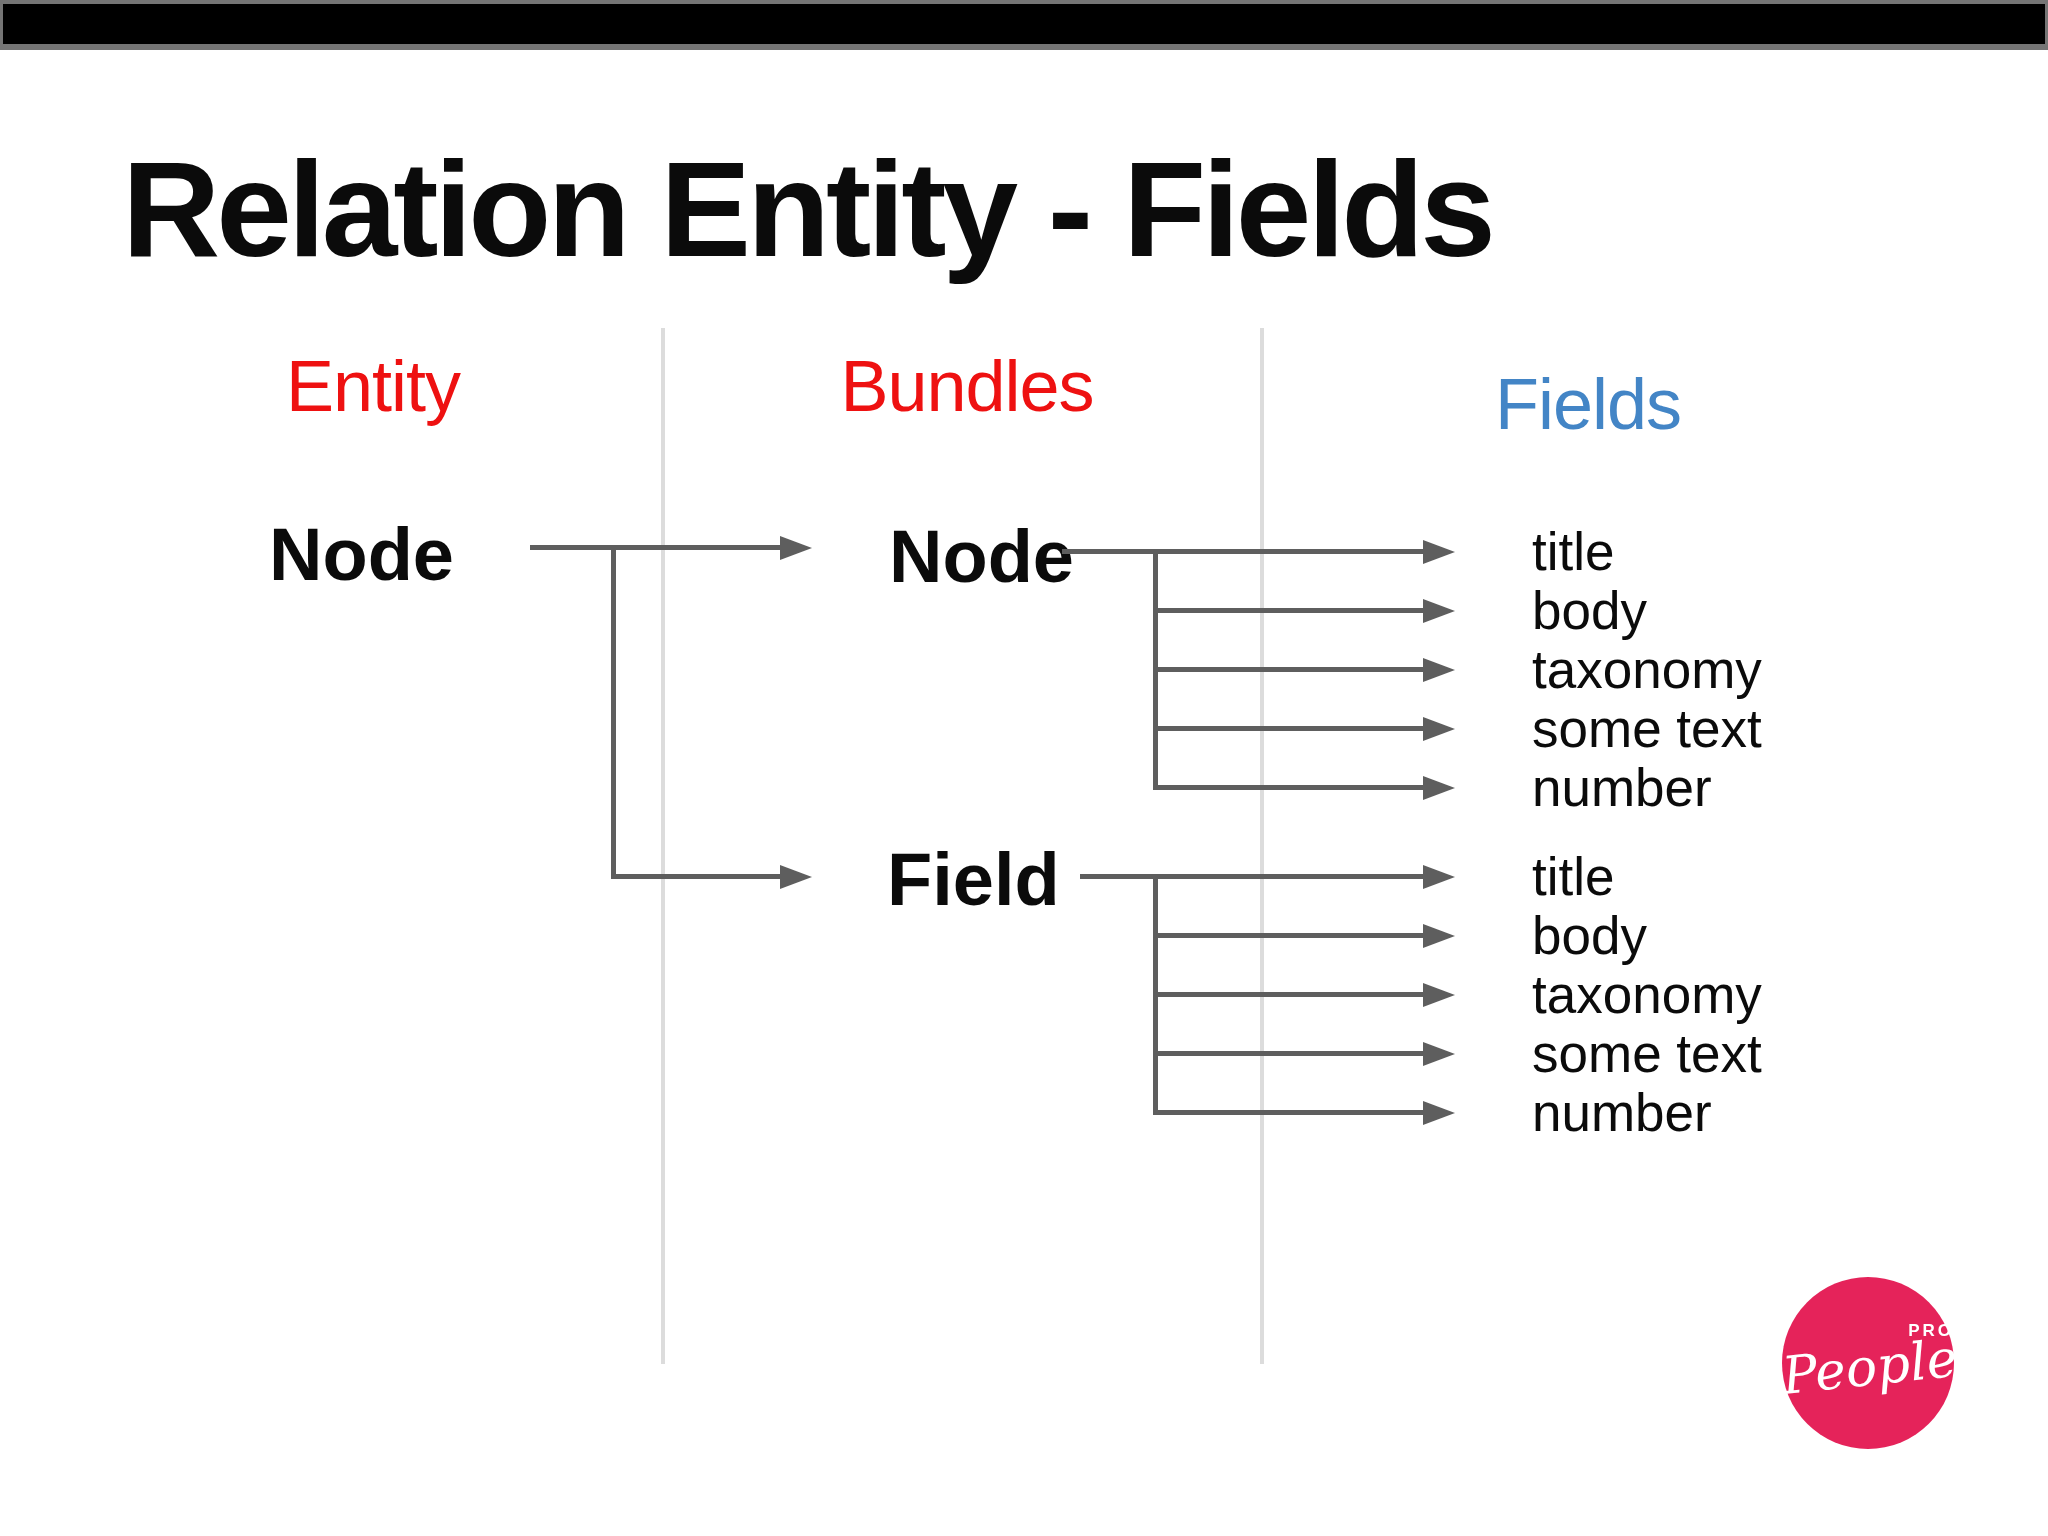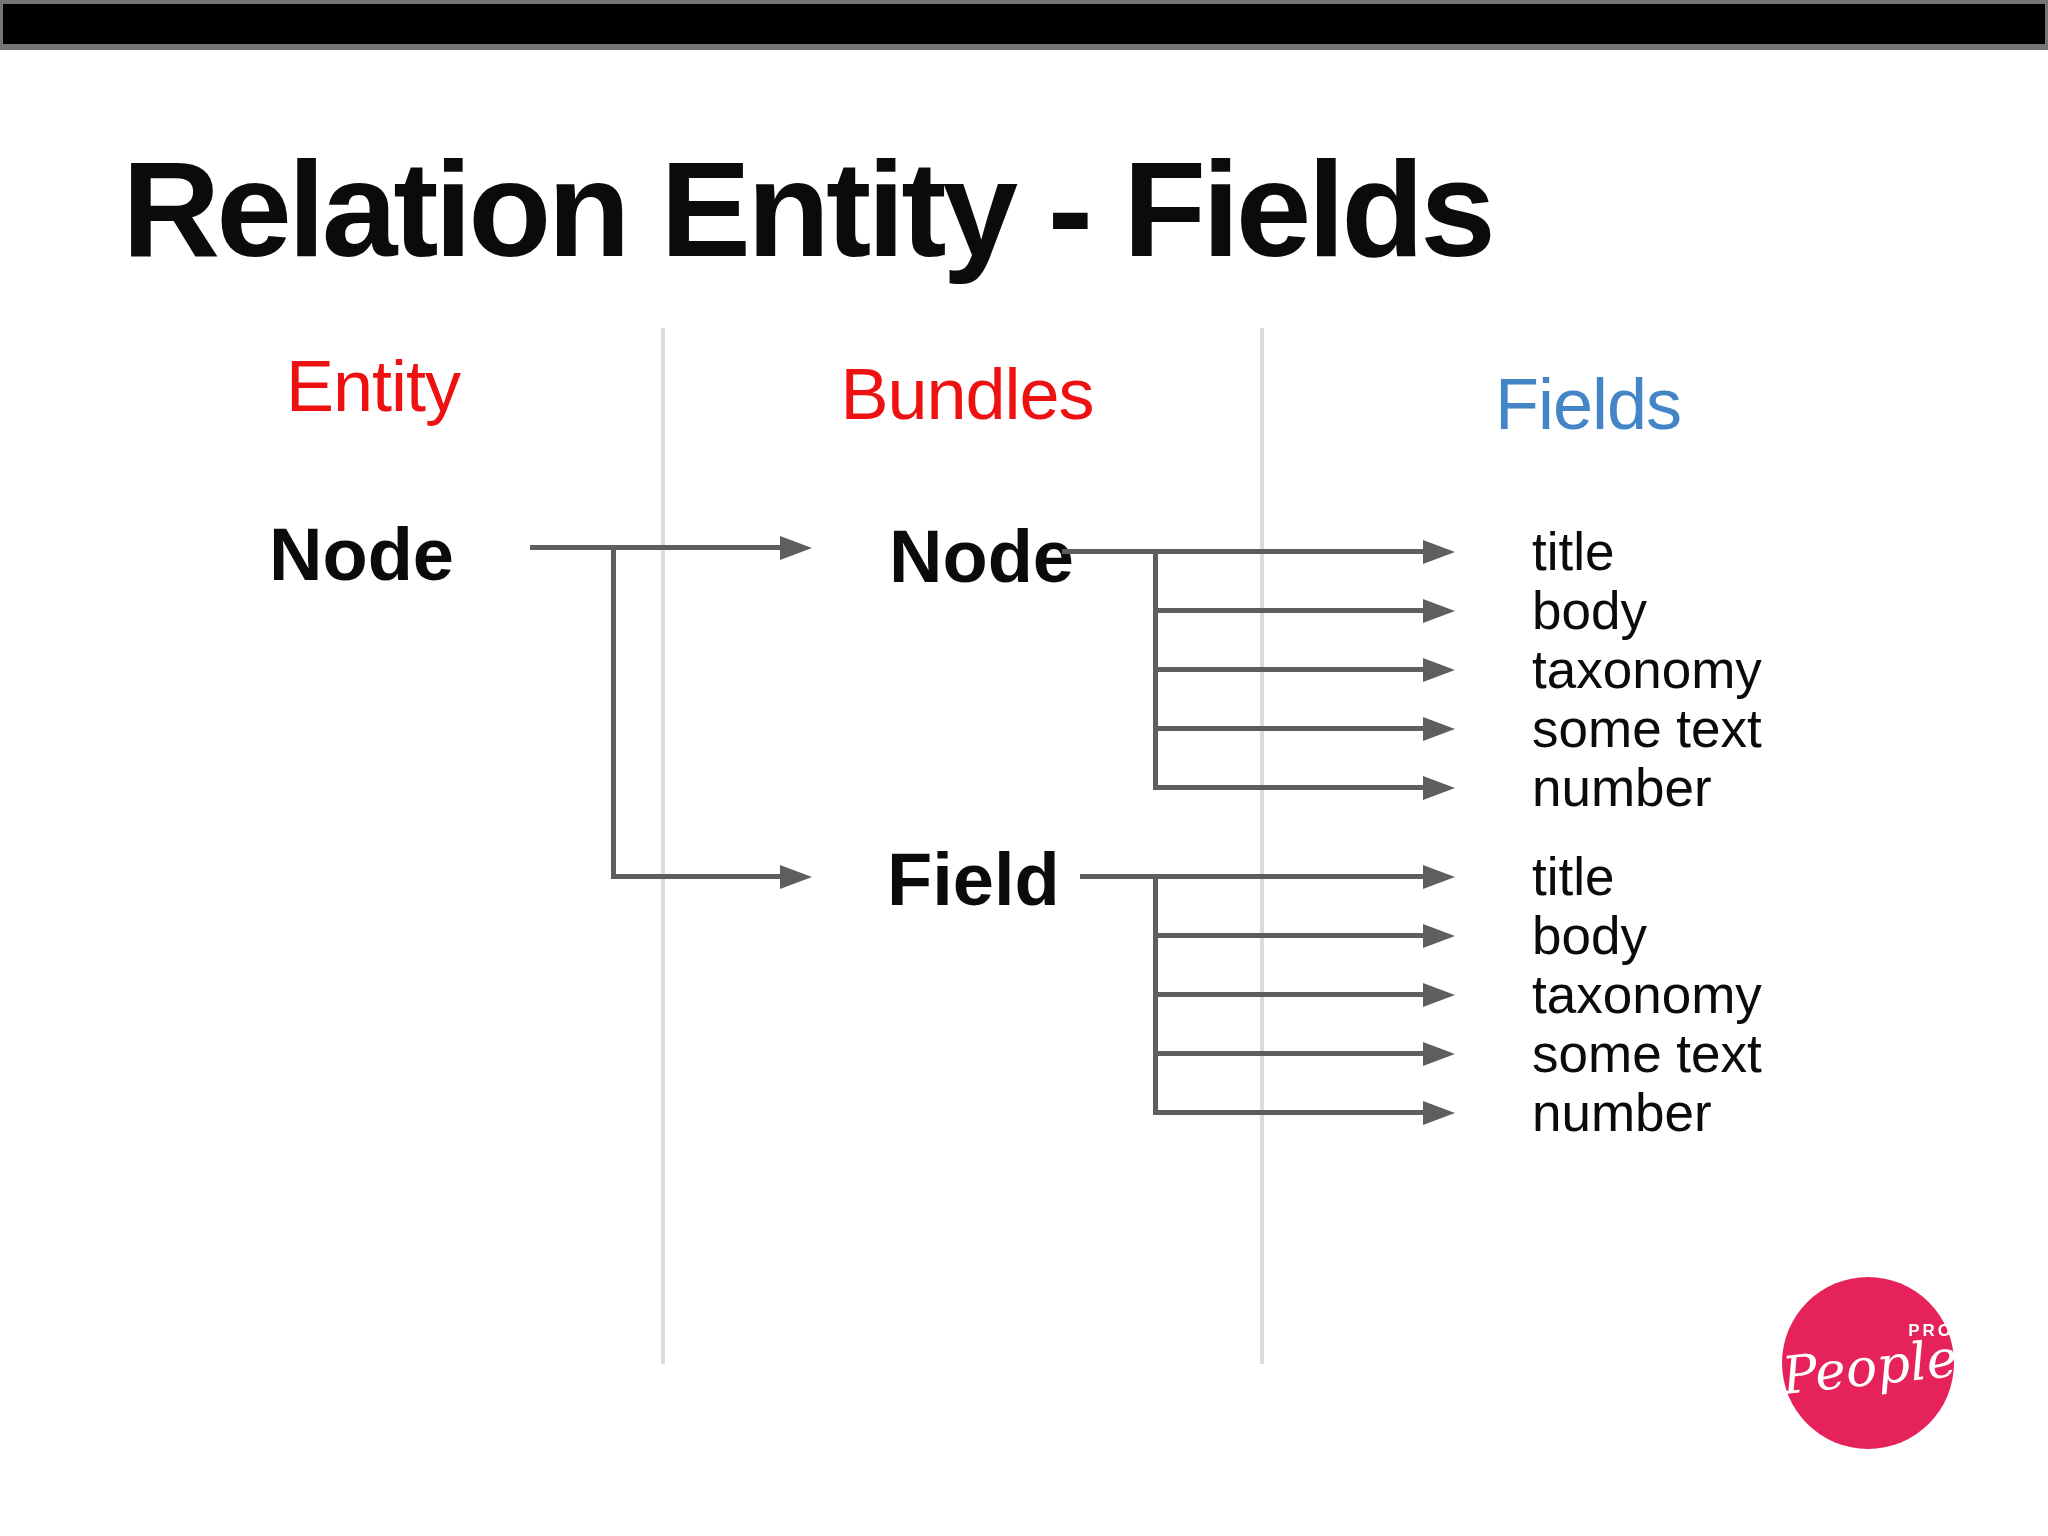--- a/index.html
+++ b/index.html
@@ -31,21 +31,21 @@
   }
   .d1{left:661px;}
   .d2{left:1260px;}
   .col-header{
     position:absolute;top:336px;transform:translateX(-50%);
     font-size:72px;line-height:100px;letter-spacing:-1px;white-space:nowrap;
   }
   .col-header.red{color:var(--red,#ee1111);}
   .col-header.blue{color:var(--blue,#4385c6);margin-top:18px;}
   .h-entity{left:373px;}
-  .h-bundles{left:967px;margin-top:8px;}
+  .h-bundles{left:967px;}
   .h-fields{left:1588px;}
   .big-label{
     position:absolute;font-size:74px;font-weight:700;line-height:80px;
     color:var(--text,#0b0b0b);white-space:nowrap;
   }
   .field{
     position:absolute;left:1488px;font-size:53px;line-height:62px;
     color:var(--text,#0b0b0b);white-space:nowrap;margin-left:44px;
   }
   .hline{position:absolute;height:5px;background:var(--connector,#5e5e5e);}

